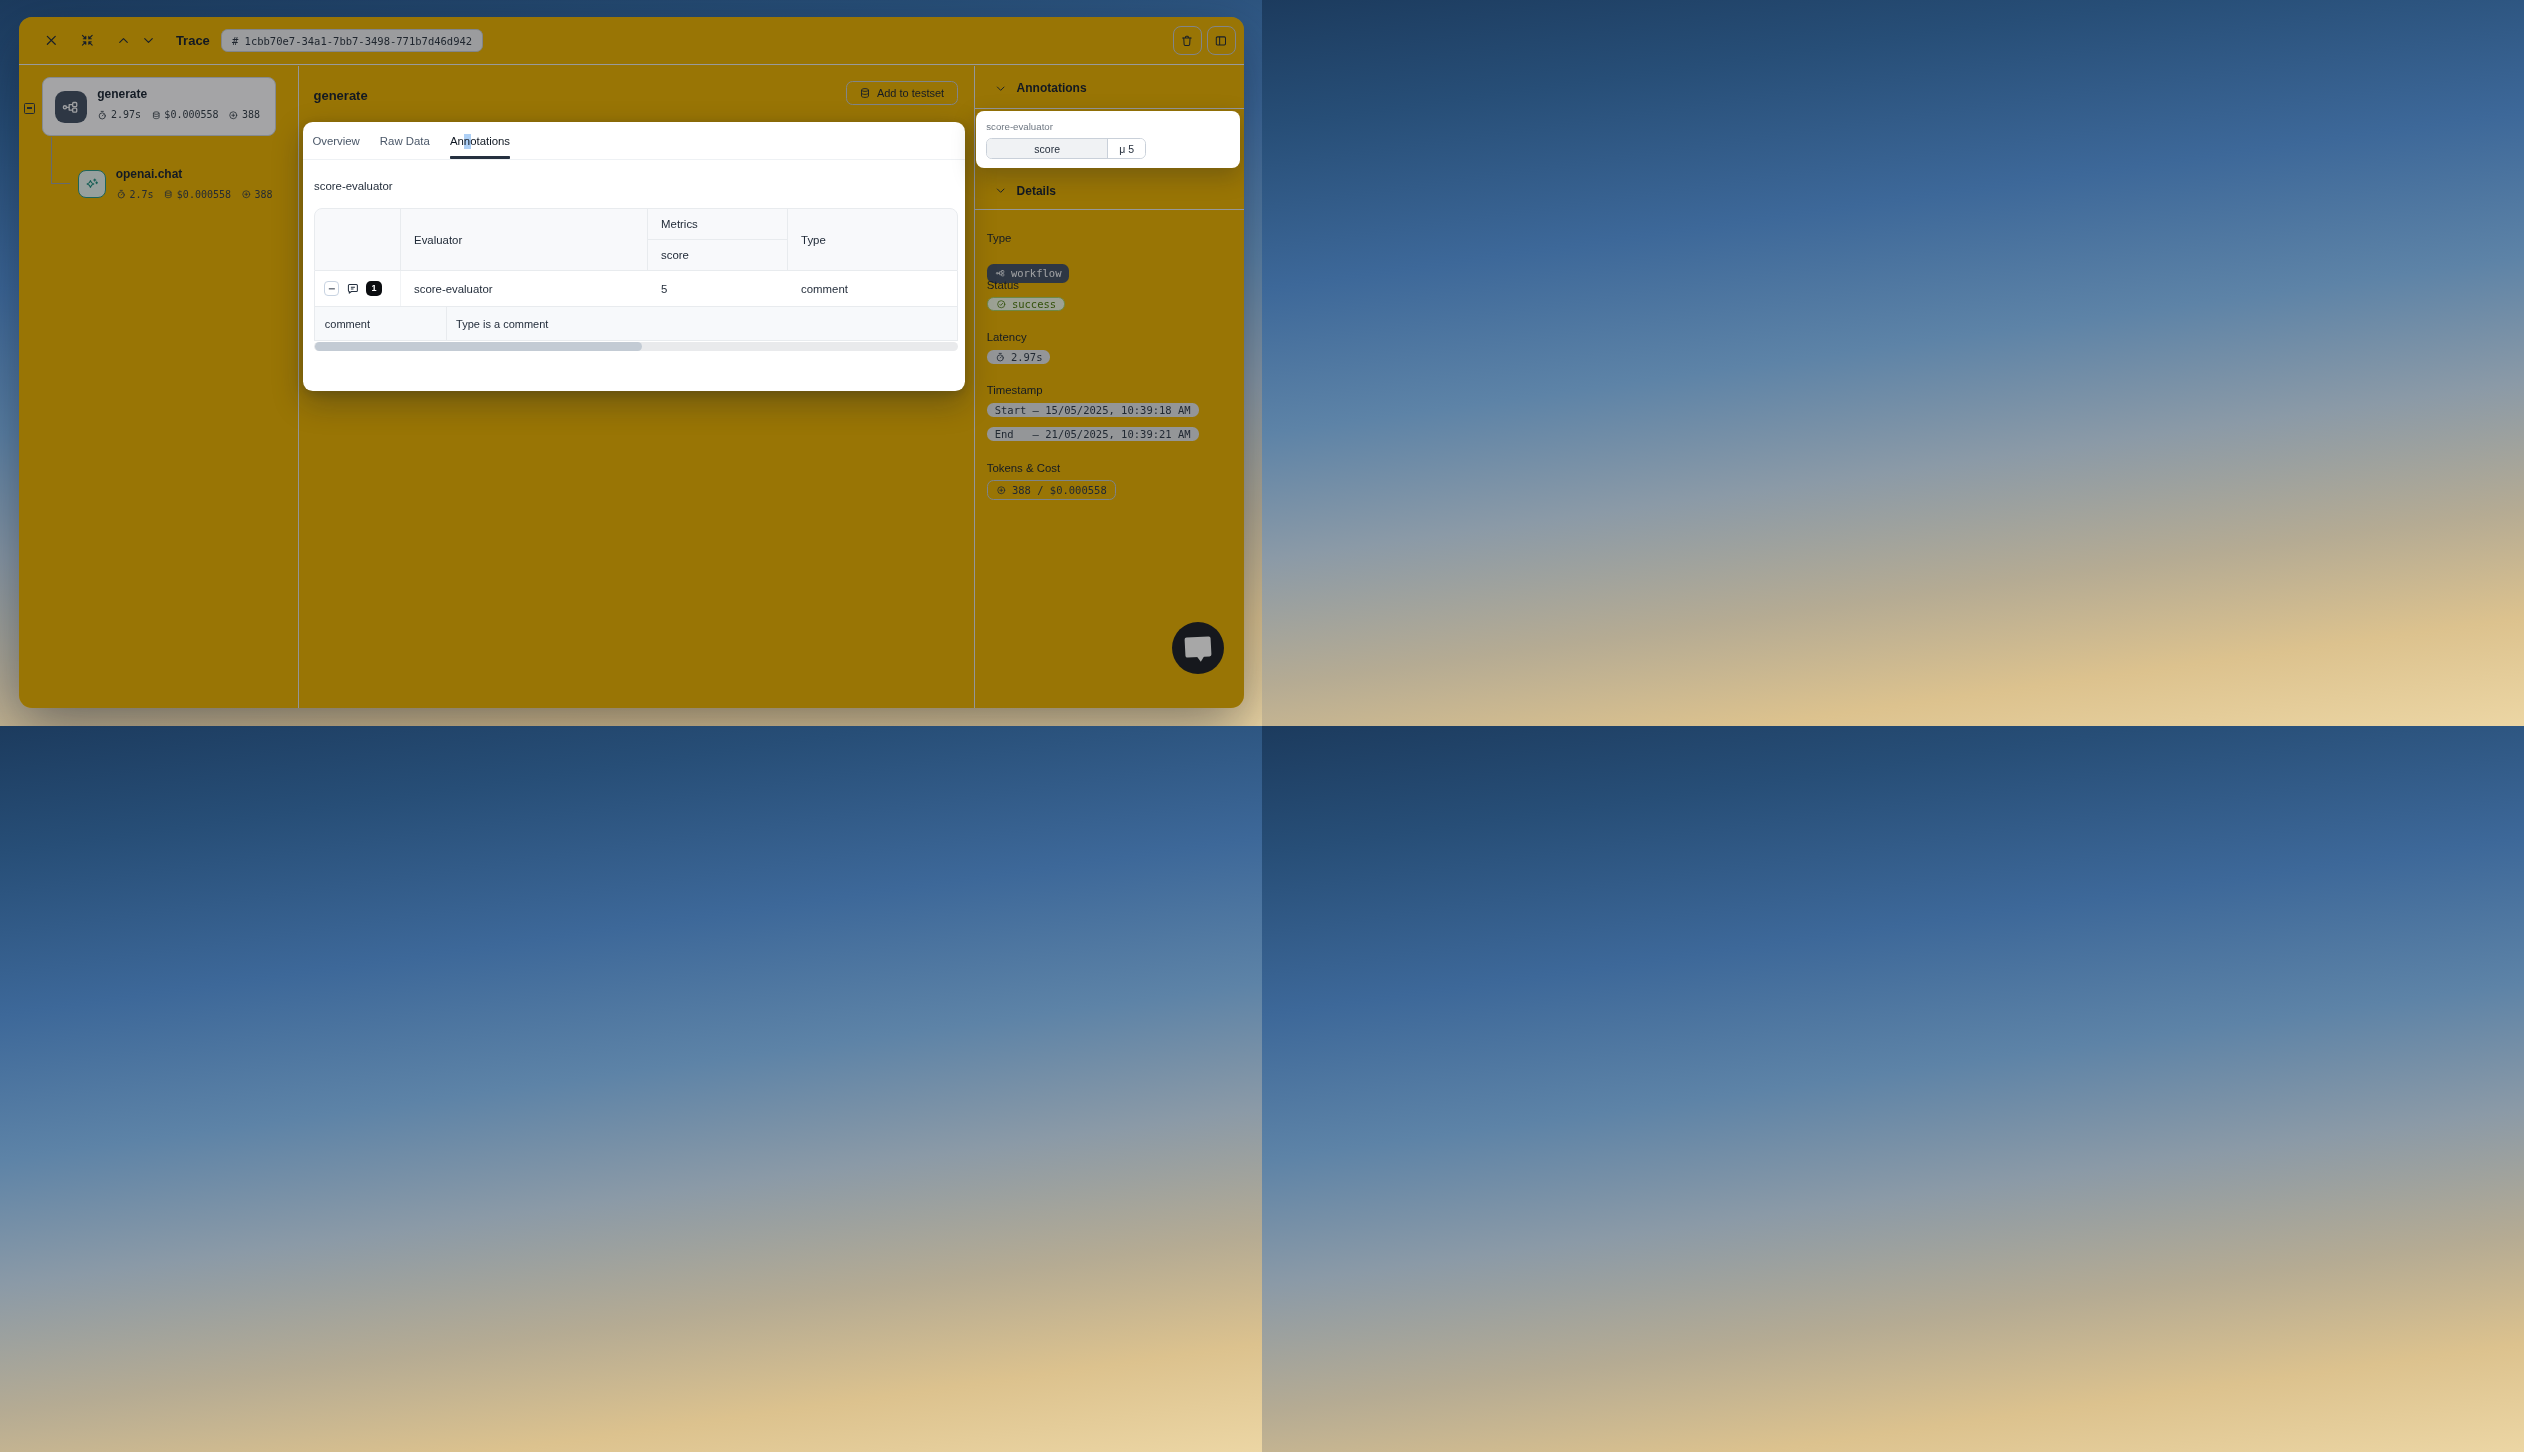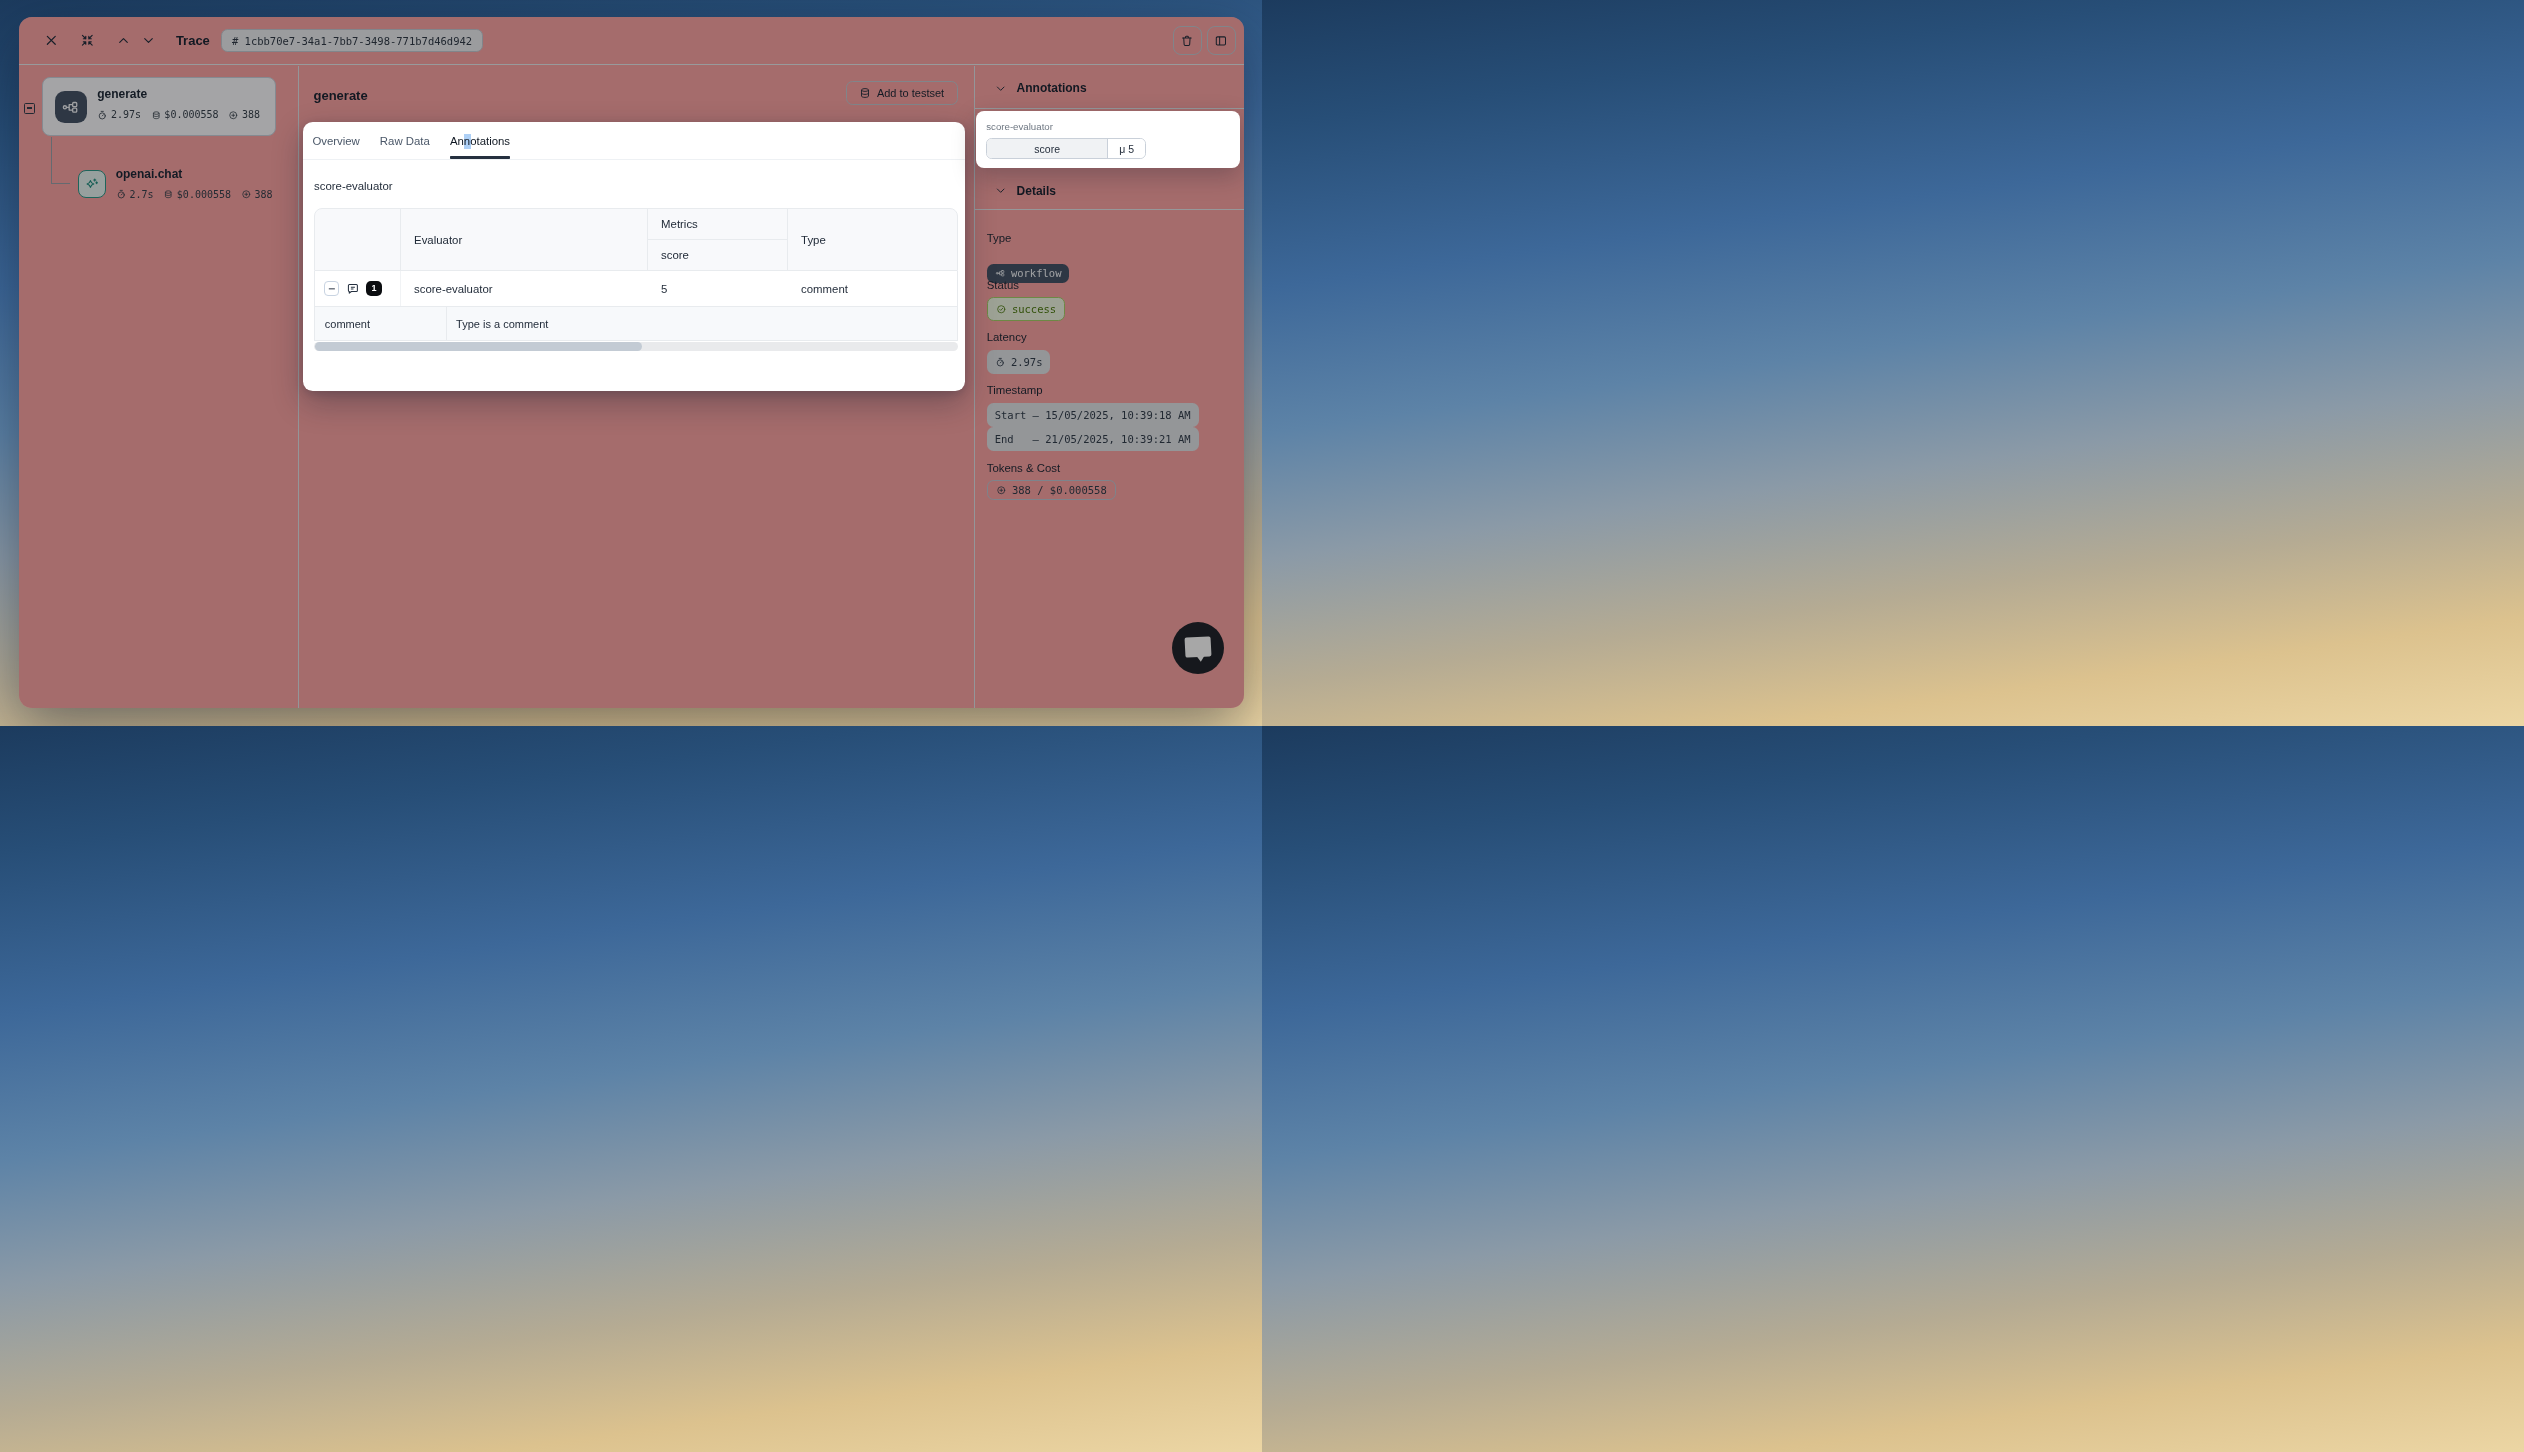--- a/index.html
+++ b/index.html
@@ -6,21 +6,21 @@
   html,body { width:1262px; height:726px; overflow:hidden; }
   body {
     font-family:"Liberation Sans", sans-serif;
     background:linear-gradient(172deg,#1c3b5e 0%, #274e77 14%, #3d6899 32%, #5d83a7 48%, #8b9aa7 62%, #b5ab93 76%, #dcc28e 88%, #ecd6a4 100%);
     position:relative; color:#1f2937;
   }
   .mono { font-family:"DejaVu Sans Mono", monospace; }
 
   
   .modal { position:absolute; left:18.7px; top:17px; width:1225px; height:691px;
-    background:#fca5a5; border-radius:13px; overflow:hidden;
+    background:#eab308; border-radius:13px; overflow:hidden;
     box-shadow:0 19.5px 57px rgba(10,20,40,.45); }
   .dim-overlay { position:absolute; inset:0; background:rgba(0,0,0,.345); z-index:40; }
 
   
   .topbar { position:absolute; top:0; left:0; right:0; height:48px;
     border-bottom:0.8px solid #e9ecef; display:flex; align-items:center; z-index:2; }
   .icon-plain { width:14.6px; height:14.6px; color:#25303f; flex:none; cursor:pointer; }
   .tb-close { margin-left:25px; } .tb-min { margin-left:22px; }
   .tb-up { margin-left:22px; width:13px; height:13px; } .tb-down { margin-left:12px; width:13px; height:13px; }
   .tb-title { margin-left:21px; font-size:13px; font-weight:700; color:#1c2634; }
@@ -103,21 +103,21 @@
   .hthumb { position:absolute; left:0.8px; top:0; width:327px; height:9px; background:#c3cbd4; border-radius:4.9px; cursor:grab; }
 
   
   .rightpanel { position:absolute; top:49px; bottom:0; left:955px; width:270px; border-left:0.8px solid #e3e6ea; }
   .sec-header { position:absolute; left:20px; display:flex; align-items:center; gap:10.5px; cursor:pointer; }
   .sec-header svg { width:11.4px; height:11.4px; color:#25303f; }
   .sec-header .sec-label { font-size:12px; font-weight:600; color:#1c2634; }
   .divider { position:absolute; left:0; right:0; height:0.8px; background:#e5e8ec; }
   .field-label { position:absolute; left:12px; font-size:11.4px; font-weight:500; color:#1f2937; }
   .badge { position:absolute; left:12px; display:inline-flex; align-items:center; gap:5.7px;
-    font-family:"DejaVu Sans Mono",monospace; font-size:10.5px; border-radius:6.5px; padding:0 8px; height:24px; }
+    font-family:"DejaVu Sans Mono",monospace; font-size:10.5px; border-radius:6.5px; padding:0 8px; height:14px; }
   .badge svg { width:10.5px; height:10.5px; }
   .badge-dark { background:#475569; color:#f3f5f8; height:18.7px; }
   .badge-success { background:#f0f7e4; border:0.8px solid #a7d06a; color:#4d7c0f; }
   .badge-gray { background:#e2e5e9; color:#333f4d; }
   .badge-outline { background:transparent; border:0.8px solid #bfcad6; color:#333f4d; }
   .ts { white-space:pre; }
 
   
   .annot-card { position:absolute; left:957px; top:94px; width:264px; height:57px; z-index:50;
     background:#fff; border-radius:8px; box-shadow:0 8px 23px rgba(10,20,40,.25); }

